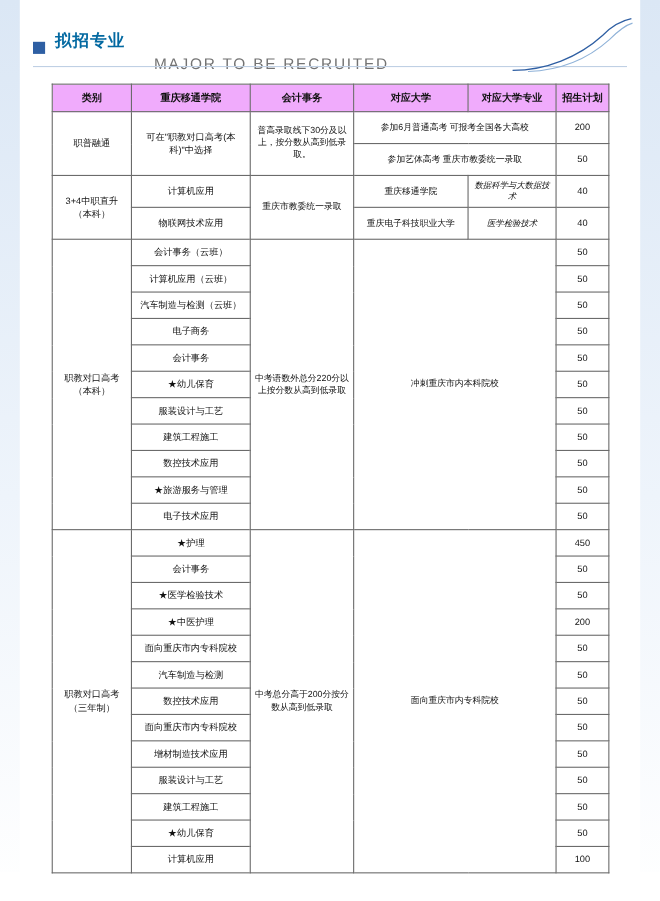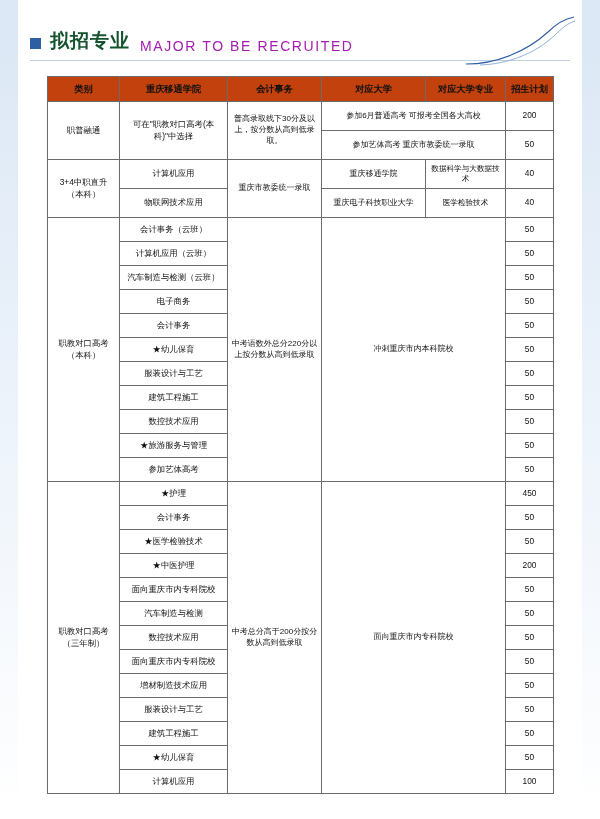--- a/index.html
+++ b/index.html
@@ -52,31 +52,31 @@
     left: 0;
     top: 8px;
     width: 11px;
     height: 11px;
     background: #2e5fa3;
   }
   .header-cn {
     position: absolute;
     left: 20px;
     top: -2px;
-    font-size: 19px;
+    font-size: 15px;
     font-weight: bold;
-    color: #14532d;
+    color: #0369a1;
     letter-spacing: 1px;
   }
   .header-en {
     position: absolute;
     left: 110px;
-    top: 8px;
+    top: 20px;
     font-size: 14px;
-    color: #a21caf;
+    color: #737373;
     letter-spacing: 1.6px;
   }
   .header-rule {
     position: absolute;
     left: 0;
     top: 30px;
     width: 540px;
     height: 1px;
     background: #bfd0e4;
   }
@@ -104,21 +104,21 @@
   table.majors td, table.majors th {
     border: 1px solid #6b6b6b;
     text-align: center;
     vertical-align: middle;
     padding: 1px 2px;
     line-height: 1.35;
     color: #111;
     font-weight: normal;
   }
   table.majors thead th {
-    background: #c2410c;
+    background: #f0abfc;
     font-weight: bold;
     font-size: 9.2px;
     height: 22px;
     margin-top: 25px;
   }
   .col-cat   { width: 72px; }
   .col-major { width: 108px; }
   .col-cond  { width: 94px; }
   .col-univ  { width: 104px; }
   .col-umaj  { width: 80px; }
@@ -131,21 +131,21 @@
   .cell-cond {
     font-size: 8px;
     line-height: 1.6;
     padding: 2px 4px;
   }
   .cell-univ {
     font-size: 8px;
     line-height: 1.6;
     padding: 2px 3px;
   }
-  .cell-umaj { font-size: 7.6px; }
+  .cell-umaj { font-size: 7.6px; font-style: italic; }
   .cell-plan { font-size: 8.4px; }
   .row-h { height: 24px; }
   .row-h-tall { height: 29px; }
 </style>
 </head>
 <body>
 
 <div class="page">
 
   <div class="left-edge"></div>
@@ -253,21 +253,21 @@
         </tr>
         <tr class="row-h">
           <td>数控技术应用</td>
           <td class="cell-plan">50</td>
         </tr>
         <tr class="row-h">
           <td>★旅游服务与管理</td>
           <td class="cell-plan">50</td>
         </tr>
         <tr class="row-h">
-          <td>参加艺体高考</td>
+          <td>电子技术应用</td>
           <td class="cell-plan">50</td>
         </tr>
 
         <tr class="row-h">
           <td class="cell-cat" rowspan="13" style="white-space:pre-line">职教对口高考
 （三年制）</td>
           <td>★护理</td>
           <td class="cell-cond" rowspan="13">中考总分高于200分按分数从高到低录取</td>
           <td class="cell-univ" colspan="2" rowspan="13">面向重庆市内专科院校</td>
           <td class="cell-plan">450</td>

